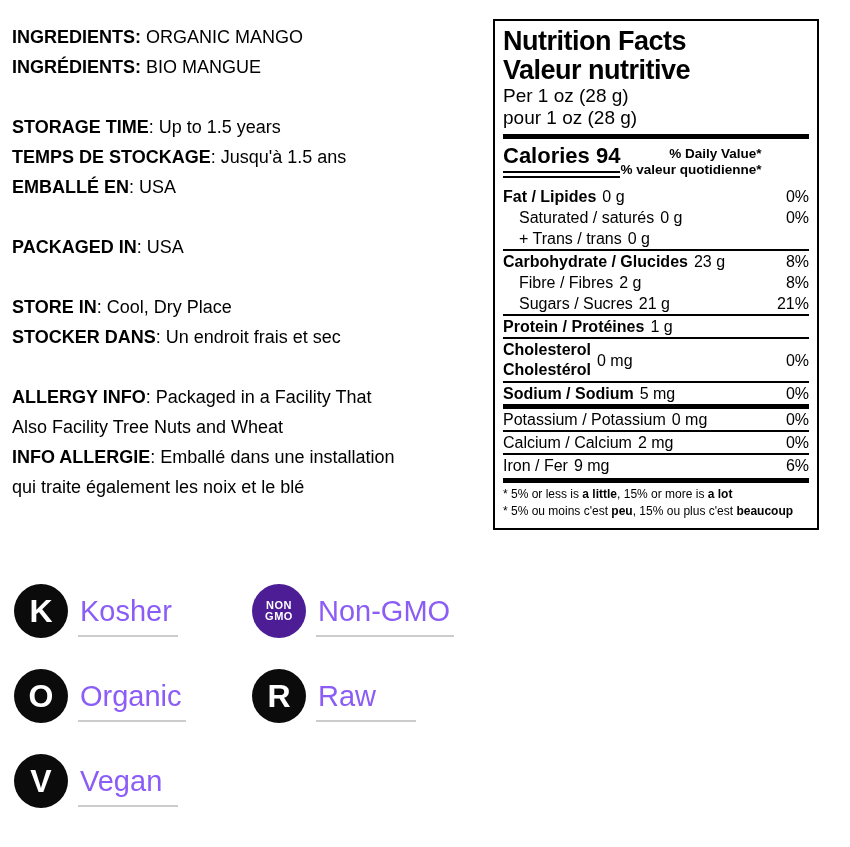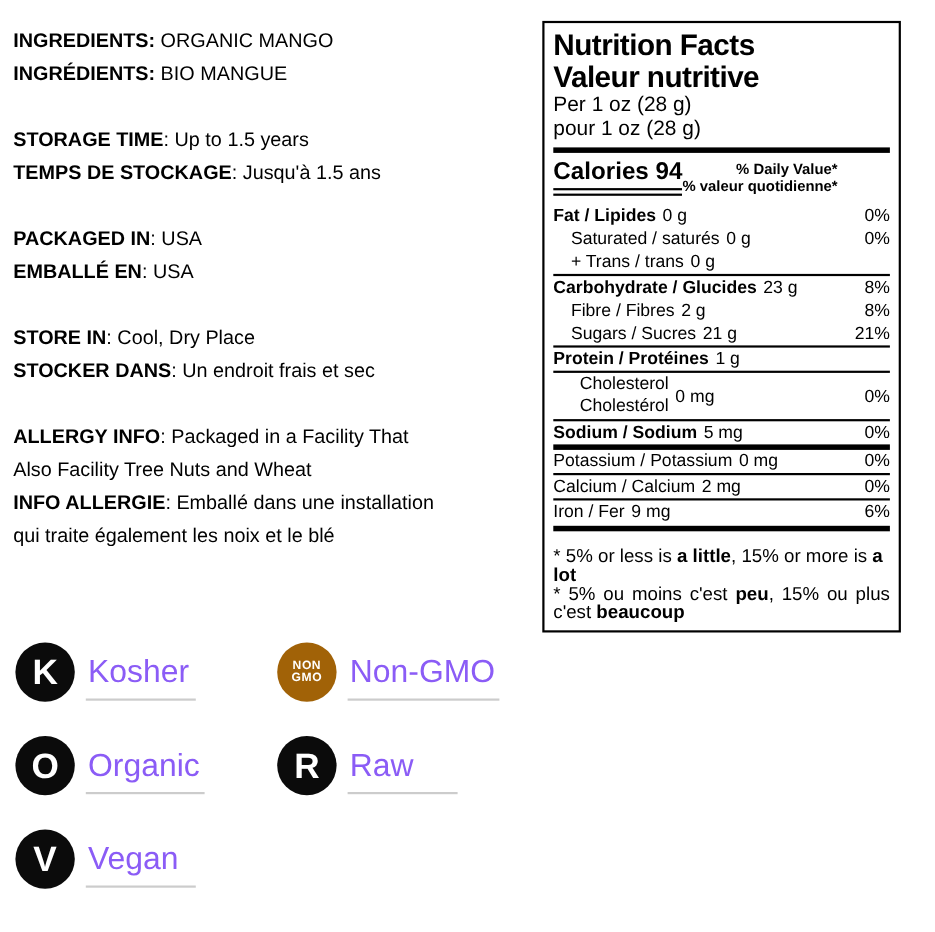--- a/index.html
+++ b/index.html
@@ -32,23 +32,23 @@
   .dv { text-align:right; font-weight:bold; font-size:13.5px; line-height:16px; padding-top:2px; }
 
   .nf-row { display:flex; align-items:baseline; font-size:16px; line-height:19px; padding:1px 0; }
   .nf-row.top-thin  { border-top:2px solid #000; }
   .nf-row.top-thick { border-top:5px solid #000; }
   .nf-row .nm.b { font-weight:bold; }
   .nf-row.ind .nm { padding-left:16px; }
   .nf-row .val { margin-left:6px; white-space:nowrap; }
   .nf-row .pct { margin-left:auto; }
   .nf-row.two { align-items:center; }
-  .nf-row.two .stack { font-weight:normal; line-height:20px;margin-left:24px; }
+  .nf-row.two .stack { font-weight:bold; line-height:20px; }
 
-  .foot { border-top:5px solid #000; margin-top:2px; padding-top:14px; font-size:17px; line-height:17px; }
+  .foot { border-top:5px solid #000; margin-top:2px; padding-top:3px; font-size:12px; line-height:17px; }
   .foot p { margin:0; }
   .foot p.jst { text-align:justify; }
   .foot .fb { font-weight:bold; }
 
   
   .badges { position:absolute; left:14px; top:584px; display:grid; grid-template-columns:238px auto; row-gap:31px; }
   .badge { display:flex; align-items:center; gap:10px; height:54px; }
   .bicon {
     width:54px; height:54px; border-radius:50%; background:#0b0b0b; color:#fff;
     display:flex; flex-direction:column; align-items:center; justify-content:center;
@@ -63,22 +63,22 @@
   }
 </style>
 </head>
 <body>
 
 <section class="info" id="info-block">
     <div class="iline"><span class="b">INGREDIENTS:</span><span> ORGANIC MANGO</span></div>
     <div class="iline"><span class="b">INGRÉDIENTS:</span><span> BIO MANGUE</span></div>
     <div class="iline gap"><span class="b">STORAGE TIME</span><span>: Up to 1.5 years</span></div>
     <div class="iline"><span class="b">TEMPS DE STOCKAGE</span><span>: Jusqu'à 1.5 ans</span></div>
+    <div class="iline"><span class="b">EMBALLÉ EN</span><span>: USA</span></div>
     <div class="iline gap"><span class="b">PACKAGED IN</span><span>: USA</span></div>
-    <div class="iline"><span class="b">EMBALLÉ EN</span><span>: USA</span></div>
     <div class="iline gap"><span class="b">STORE IN</span><span>: Cool, Dry Place</span></div>
     <div class="iline"><span class="b">STOCKER DANS</span><span>: Un endroit frais et sec</span></div>
     <div class="iline gap"><span class="b">ALLERGY INFO</span><span>: Packaged in a Facility That</span></div>
     <div class="iline"><span class="b"></span><span>Also Facility Tree Nuts and Wheat</span></div>
     <div class="iline"><span class="b">INFO ALLERGIE</span><span>: Emballé dans une installation</span></div>
     <div class="iline"><span class="b"></span><span>qui traite également les noix et le blé</span></div>
   </section>
 
 <section class="nf">
   <div class="nf-title">Nutrition Facts</div>
@@ -163,21 +163,21 @@
 </section>
 
 <section class="badges" id="badges">
     <div class="badge">
       <span class="bicon" style="background: rgb(11, 11, 11);">
         <span class="bletter">K</span>
       </span>
       <span class="blabel" style="border-bottom-color: rgb(204, 204, 204);">Kosher</span>
     </div>
     <div class="badge">
-      <span class="bicon" style="background: #a16207; align-items: center;">
+      <span class="bicon" style="background: #4c1d95; align-items: center;">
         <span class="bsmall">NON</span>
         <span class="bsmall">GMO</span>
       </span>
       <span class="blabel" style="border-bottom-color: rgb(204, 204, 204); text-align: right;">Non-GMO</span>
     </div>
     <div class="badge">
       <span class="bicon" style="background: rgb(11, 11, 11);">
         <span class="bletter">O</span>
       </span>
       <span class="blabel" style="border-bottom-color: rgb(204, 204, 204);">Organic</span>

